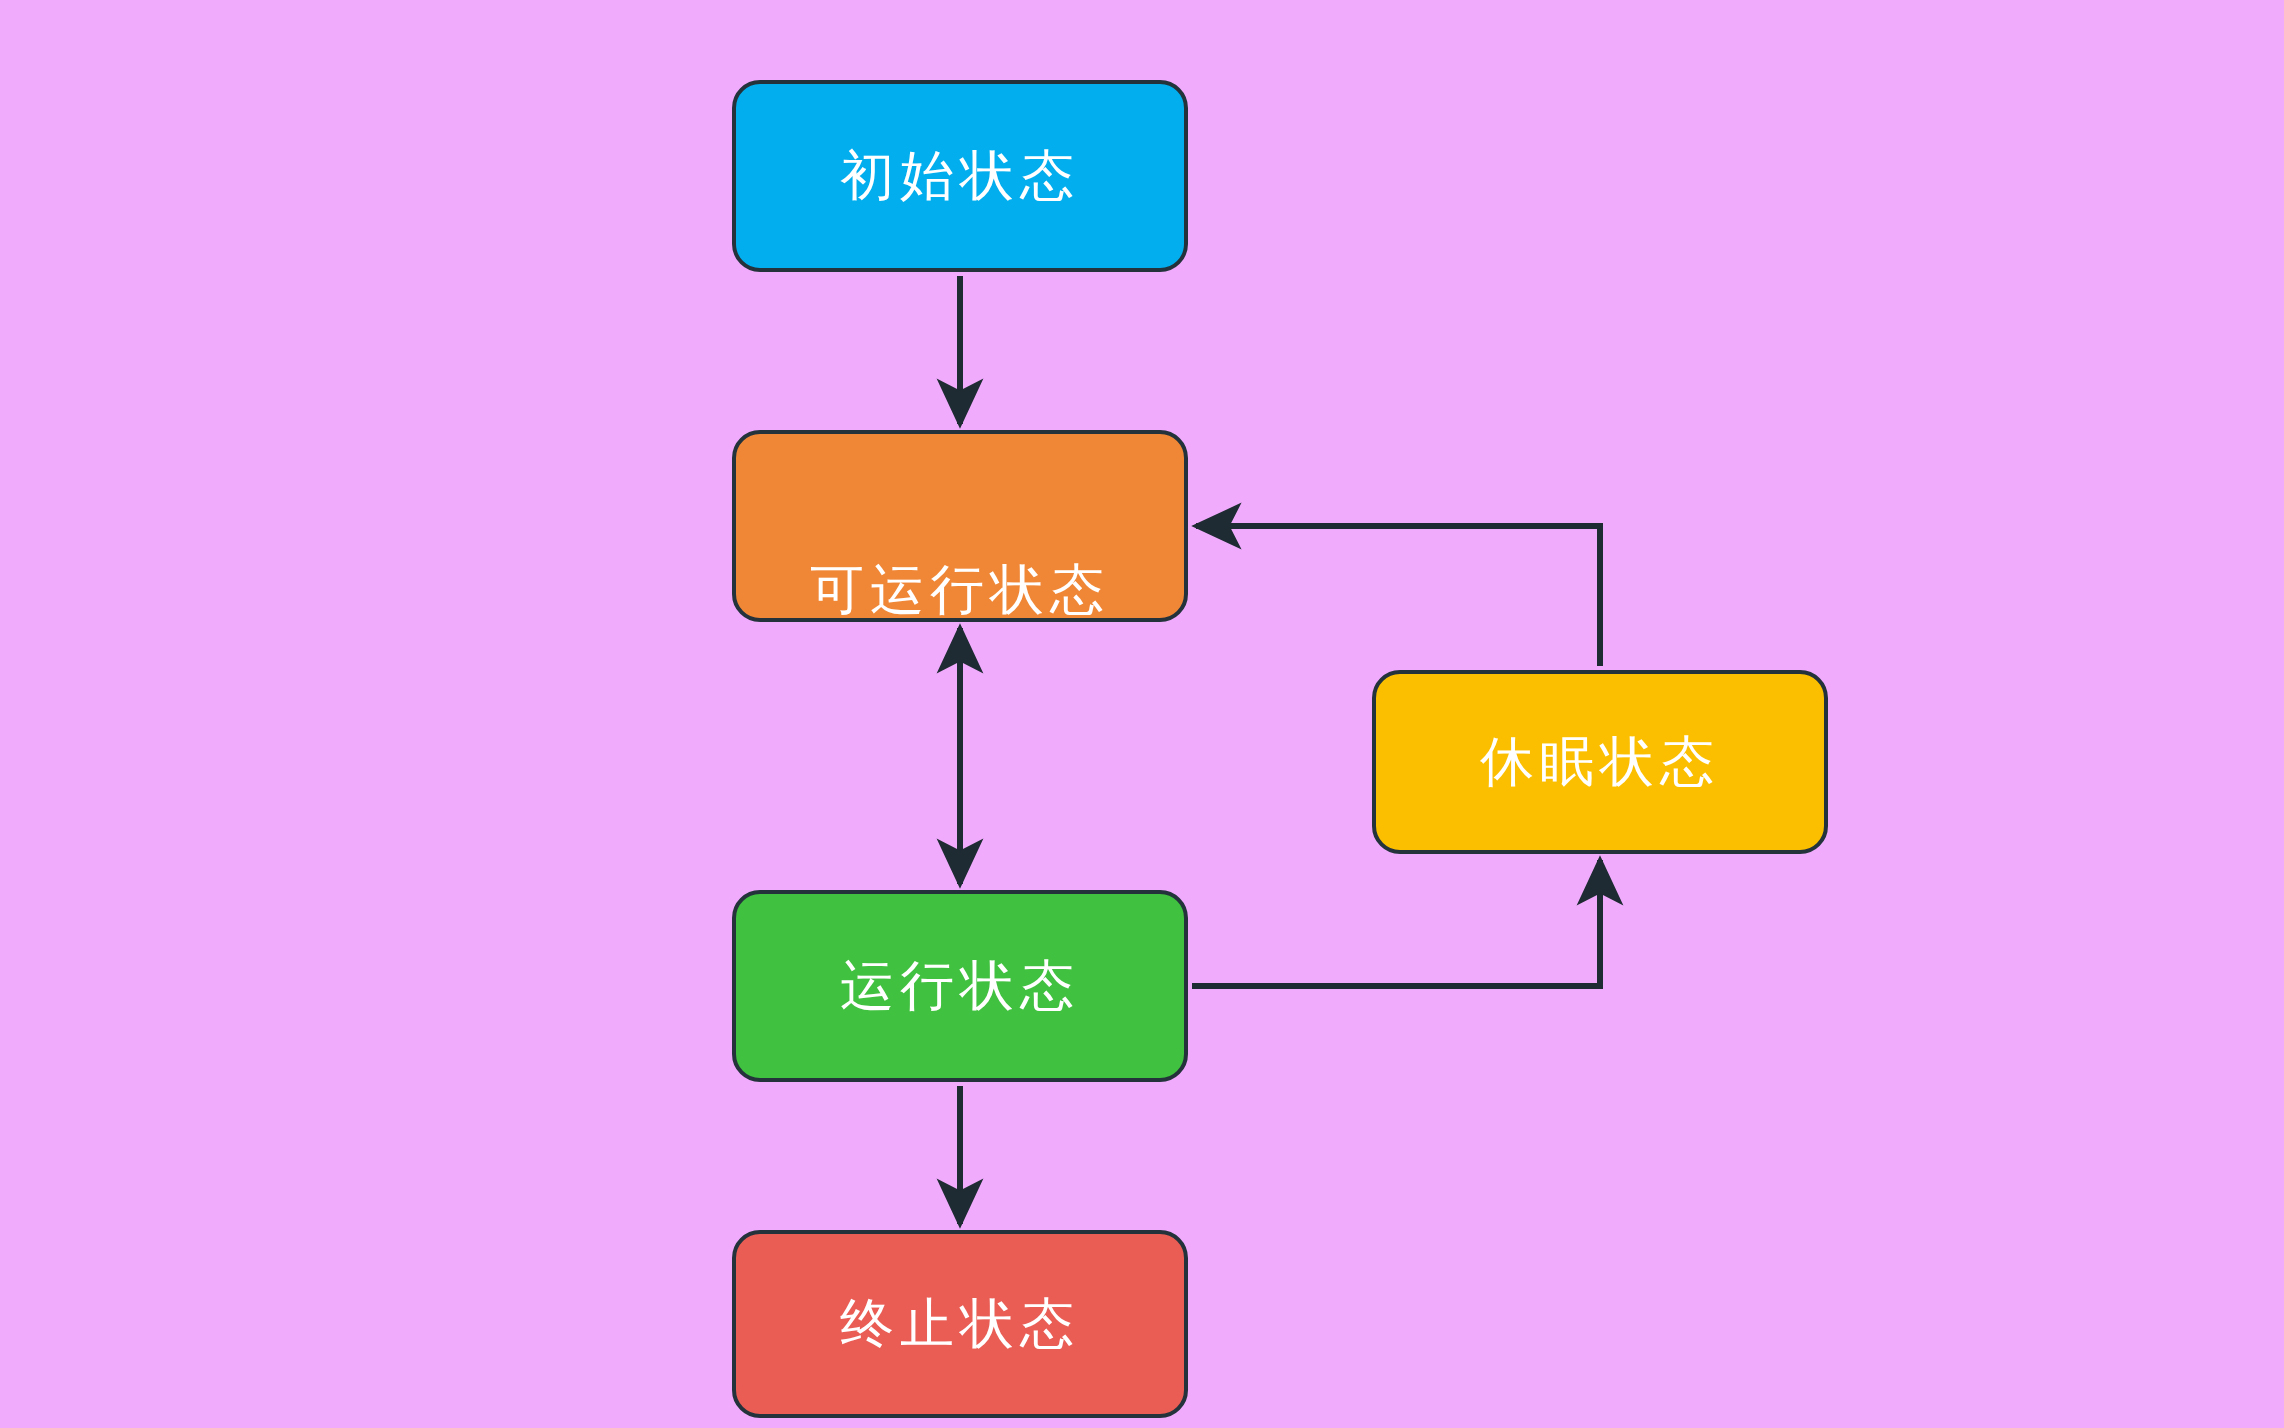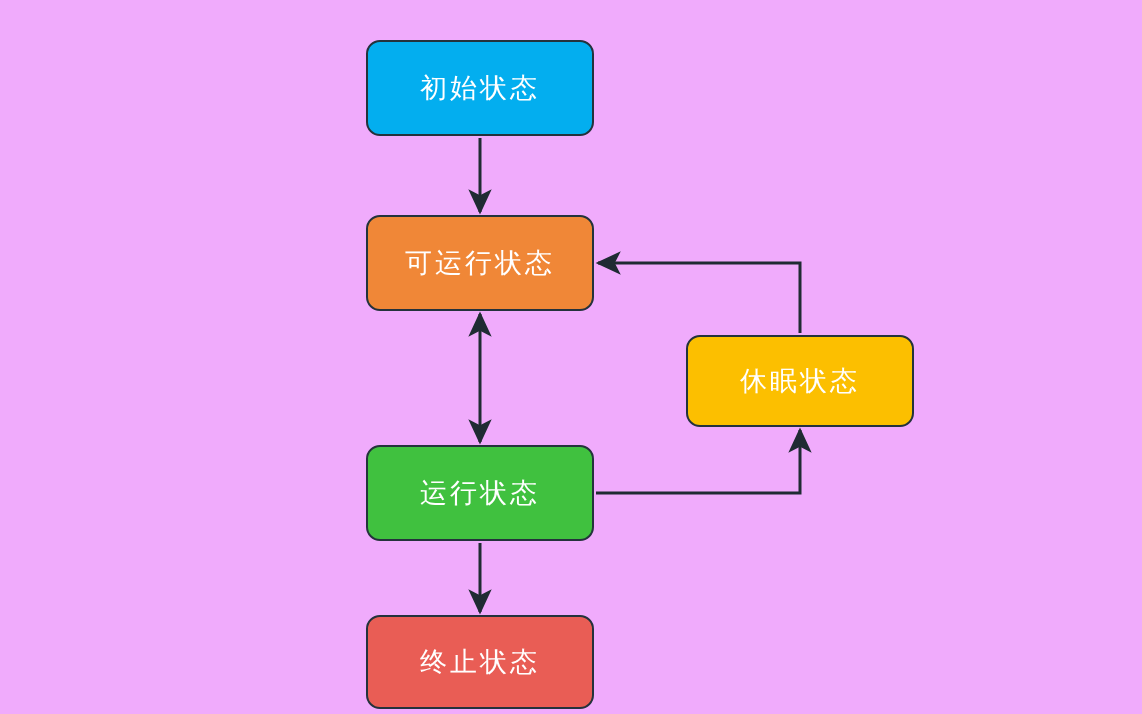--- a/index.html
+++ b/index.html
@@ -77,21 +77,21 @@
 
     <path d="M 596 493 L 800 493 L 800 430" fill="none" stroke="#1f2b33" stroke-width="3" stroke-linejoin="miter" marker-end="url(#arrowhead)"></path>
 
     <path d="M 800 333 L 800 263 L 598 263" fill="none" stroke="#1f2b33" stroke-width="3" stroke-linejoin="miter" marker-end="url(#arrowhead)"></path>
   </svg>
 
   <div id="node-initial" class="node" style="background:#03AEEF;">
     <span class="node-label">初始状态</span>
   </div>
 
-  <div id="node-runnable" class="node" style="background:#F08737;">
+  <div id="node-runnable" class="node" style="background:#F08737;align-items:flex-end;">
     <span class="node-label">可运行状态</span>
   </div>
 
   <div id="node-running" class="node" style="background:#40C13F;">
     <span class="node-label">运行状态</span>
   </div>
 
   <div id="node-dormant" class="node" style="background:#FCBF00;">
     <span class="node-label">休眠状态</span>
   </div>

